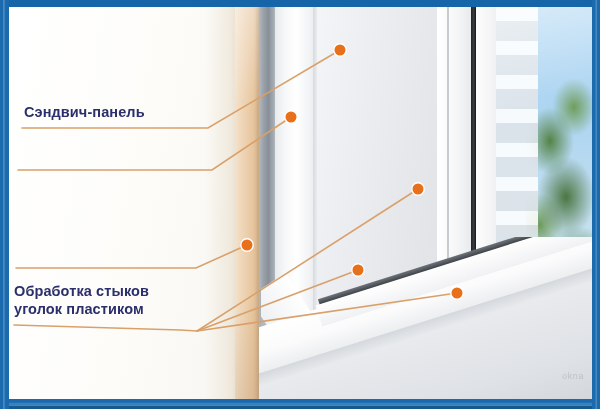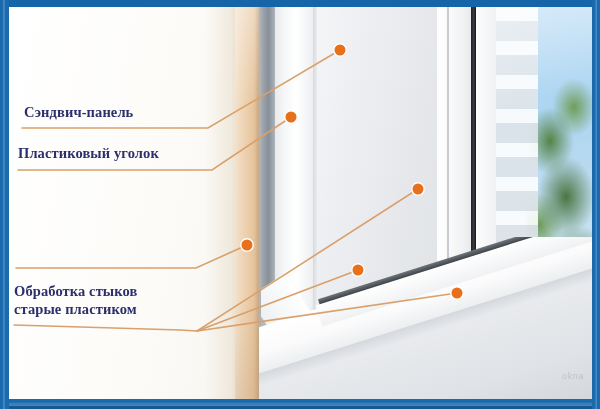--- a/index.html
+++ b/index.html
@@ -292,21 +292,20 @@
   .label {
     position: absolute;
     color: #2b2f6b;
     font-size: 14.5px;
     font-weight: 700;
     line-height: 1.22;
     white-space: pre-line;
     letter-spacing: .1px;
     z-index: 45;
     text-shadow: 0 0 2px rgba(255,255,255,.9);
-    font-family: Liberation Serif, serif;
   }
   .lbl-1 { left: 24px; top: 104px; }
   .lbl-2 { left: 18px; top: 145px; }
   .lbl-3 { left: 16px; top: 226px; }
   .lbl-4 { left: 14px; top: 283px; }
 </style>
 </head>
 <body>
 
 <div id="stage">
@@ -377,22 +376,21 @@
         <circle cx="291" cy="117" r="6.2" fill="#e8701a" stroke="#ffffff" stroke-width="1.4"></circle>
         <circle cx="247" cy="245" r="6.2" fill="#e8701a" stroke="#ffffff" stroke-width="1.4"></circle>
         <circle cx="418" cy="189" r="6.2" fill="#e8701a" stroke="#ffffff" stroke-width="1.4"></circle>
         <circle cx="358" cy="270" r="6.2" fill="#e8701a" stroke="#ffffff" stroke-width="1.4"></circle>
         <circle cx="457" cy="293" r="6.2" fill="#e8701a" stroke="#ffffff" stroke-width="1.4"></circle>
       </g>
     </svg>
   </div>
 
   <div class="label lbl-1">Сэндвич-панель</div>
-  <div class="label lbl-2">Пластиковый уголок</div>
   <div class="label lbl-4">Обработка стыков
-старые пластиком</div>
+уголок пластиком</div>
 
   <div class="frame-border frame-top"></div>
   <div class="frame-border frame-bottom"></div>
   <div class="frame-border frame-left"></div>
   <div class="frame-border frame-right"></div>
 
 </div>
 
 </body></html>

